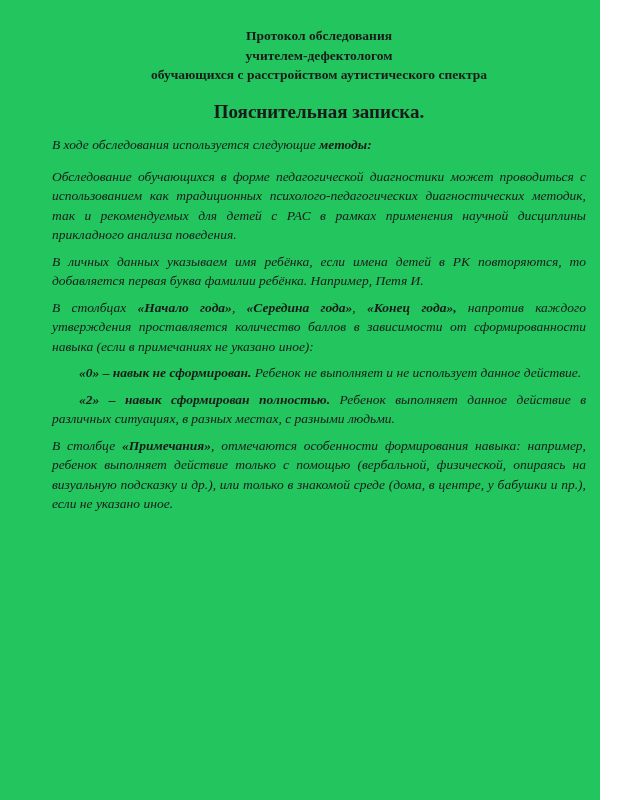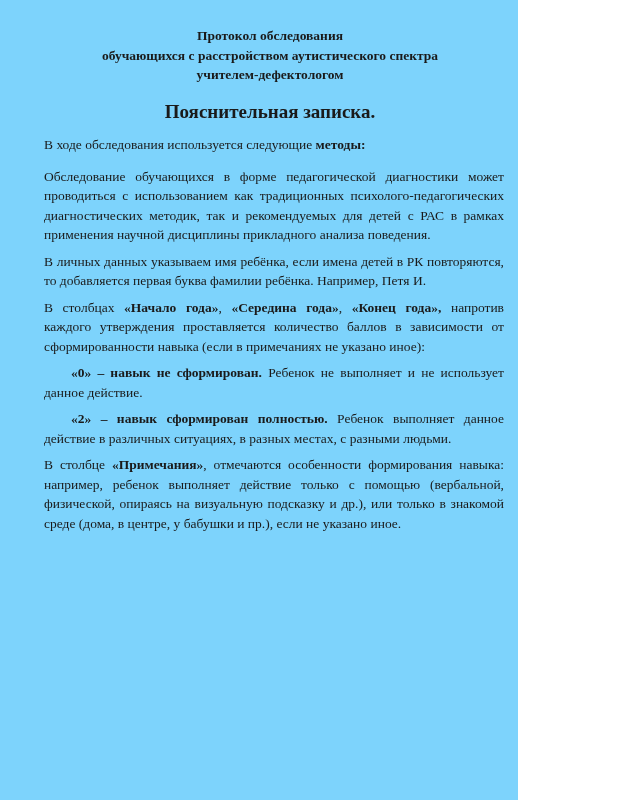--- a/index.html
+++ b/index.html
@@ -2,25 +2,25 @@
 <html lang="ru"><head>
 <meta charset="utf-8">
 <style>
   html, body {
     margin: 0;
     padding: 0;
     background: #ffffff;
   }
   .page {
     position: relative;
-    width: 518px;
+    width: 600px;
     height: 800px;
     box-sizing: border-box;
-    padding: 26px 14px 0 36px;
-    background: #7dd3fc;
+    padding: 26px 14px 0 52px;
+    background: #22c55e;
     font-family: "Liberation Serif", "DejaVu Serif", serif;
     font-size: 13.5px;
     line-height: 19.5px;
     color: #1a1a1a;
     overflow: hidden;
   }
   .doc-title {
     text-align: center;
     font-weight: bold;
     margin: 0 0 17px 0;
@@ -29,22 +29,23 @@
     white-space: normal;
   }
   .section-heading {
     text-align: center;
     font-weight: bold;
     font-size: 19px;
     line-height: 19.5px;
     margin: 0 0 14px 0;
   }
   .para {
-    margin: 0 0 7px 8px;
+    margin: 0 0 7px 0;
     text-align: justify;
+    font-style: italic;
   }
   .para.intro {
     text-align: left;
     margin-bottom: 12px;
   }
   .para.first-indent {
     text-indent: 27px;
   }
   .bullet-list {
     list-style: disc;
@@ -58,22 +59,22 @@
     font-weight: bold;
   }
 </style>
 </head>
 <body>
 
 <div class="page">
 
   <header class="doc-title">
     <div class="title-line">Протокол обследования</div>
+    <div class="title-line">учителем-дефектологом</div>
     <div class="title-line">обучающихся с расстройством аутистического спектра</div>
-    <div class="title-line">учителем-дефектологом</div>
   </header>
 
   <h2 class="section-heading">Пояснительная записка.</h2>
 
   <p class="para intro"><span>В ходе обследования используется следующие </span><strong>методы:</strong></p>
 
 
   <p class="para">Обследование обучающихся в форме педагогической диагностики может проводиться с использованием как традиционных психолого-педагогических диагностических методик, так и рекомендуемых для детей с РАС в рамках применения научной дисциплины прикладного анализа поведения.</p>
 
   <p class="para">В личных данных указываем имя ребёнка, если имена детей в РК повторяются, то добавляется первая буква фамилии ребёнка. Например, Петя И.</p>

